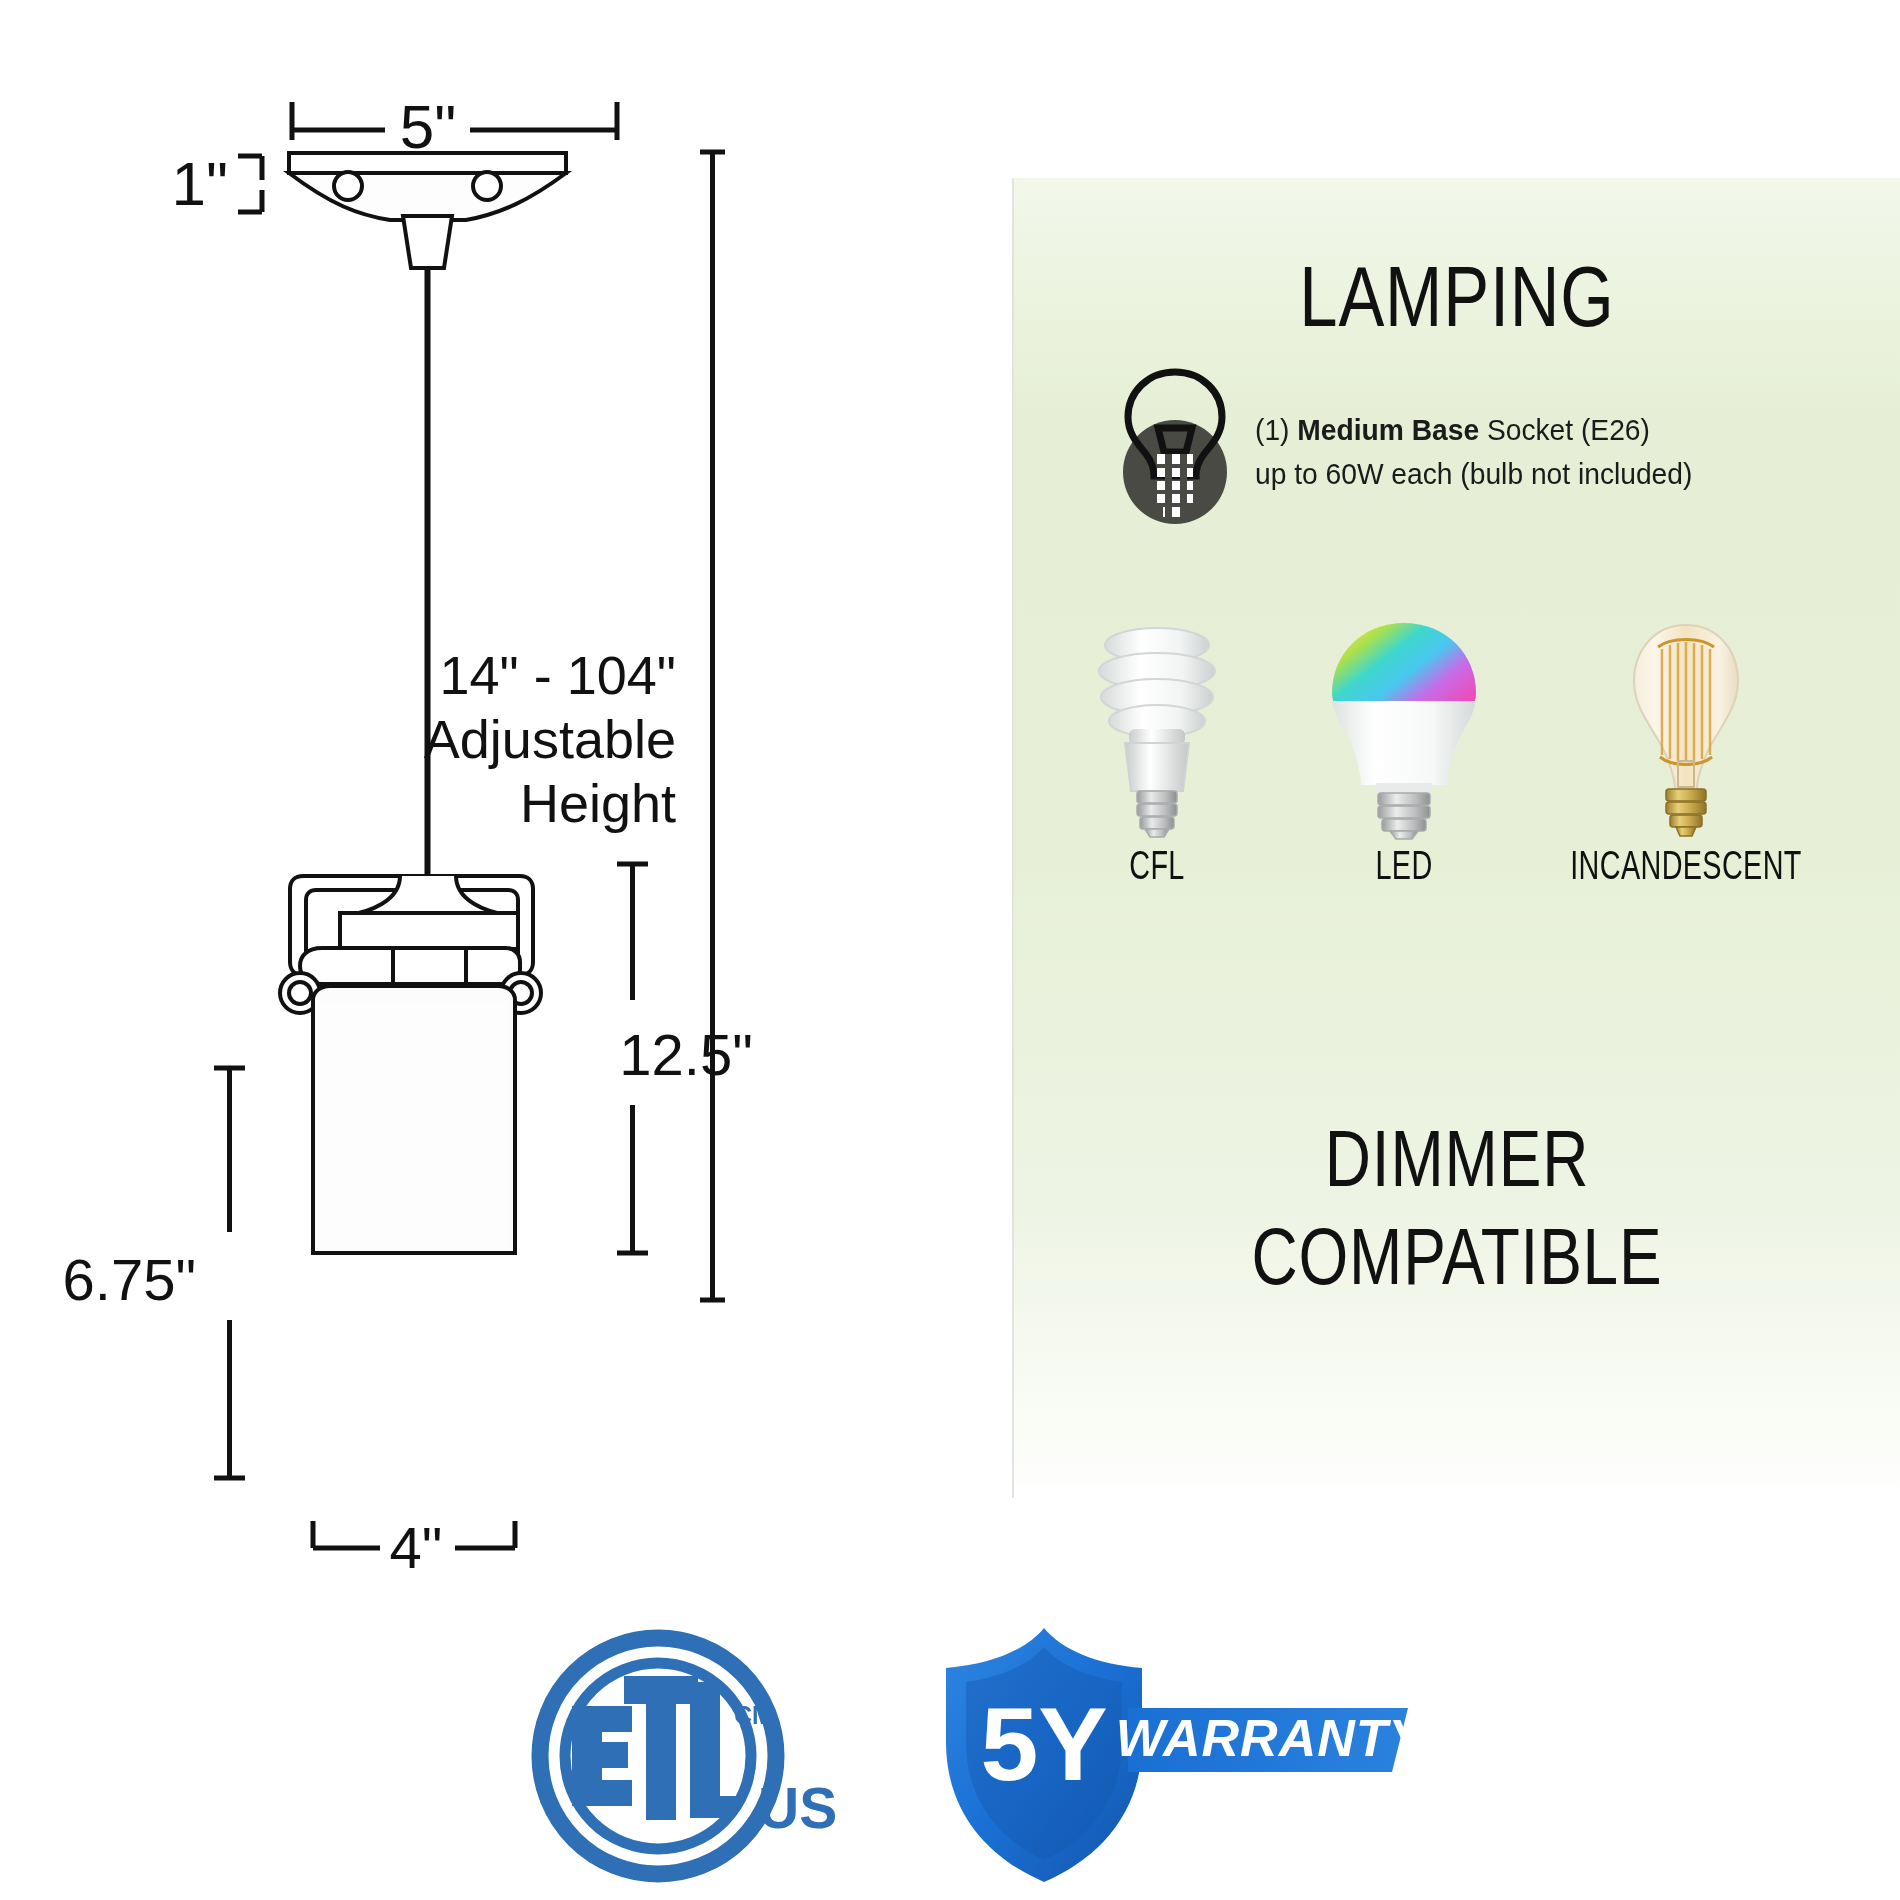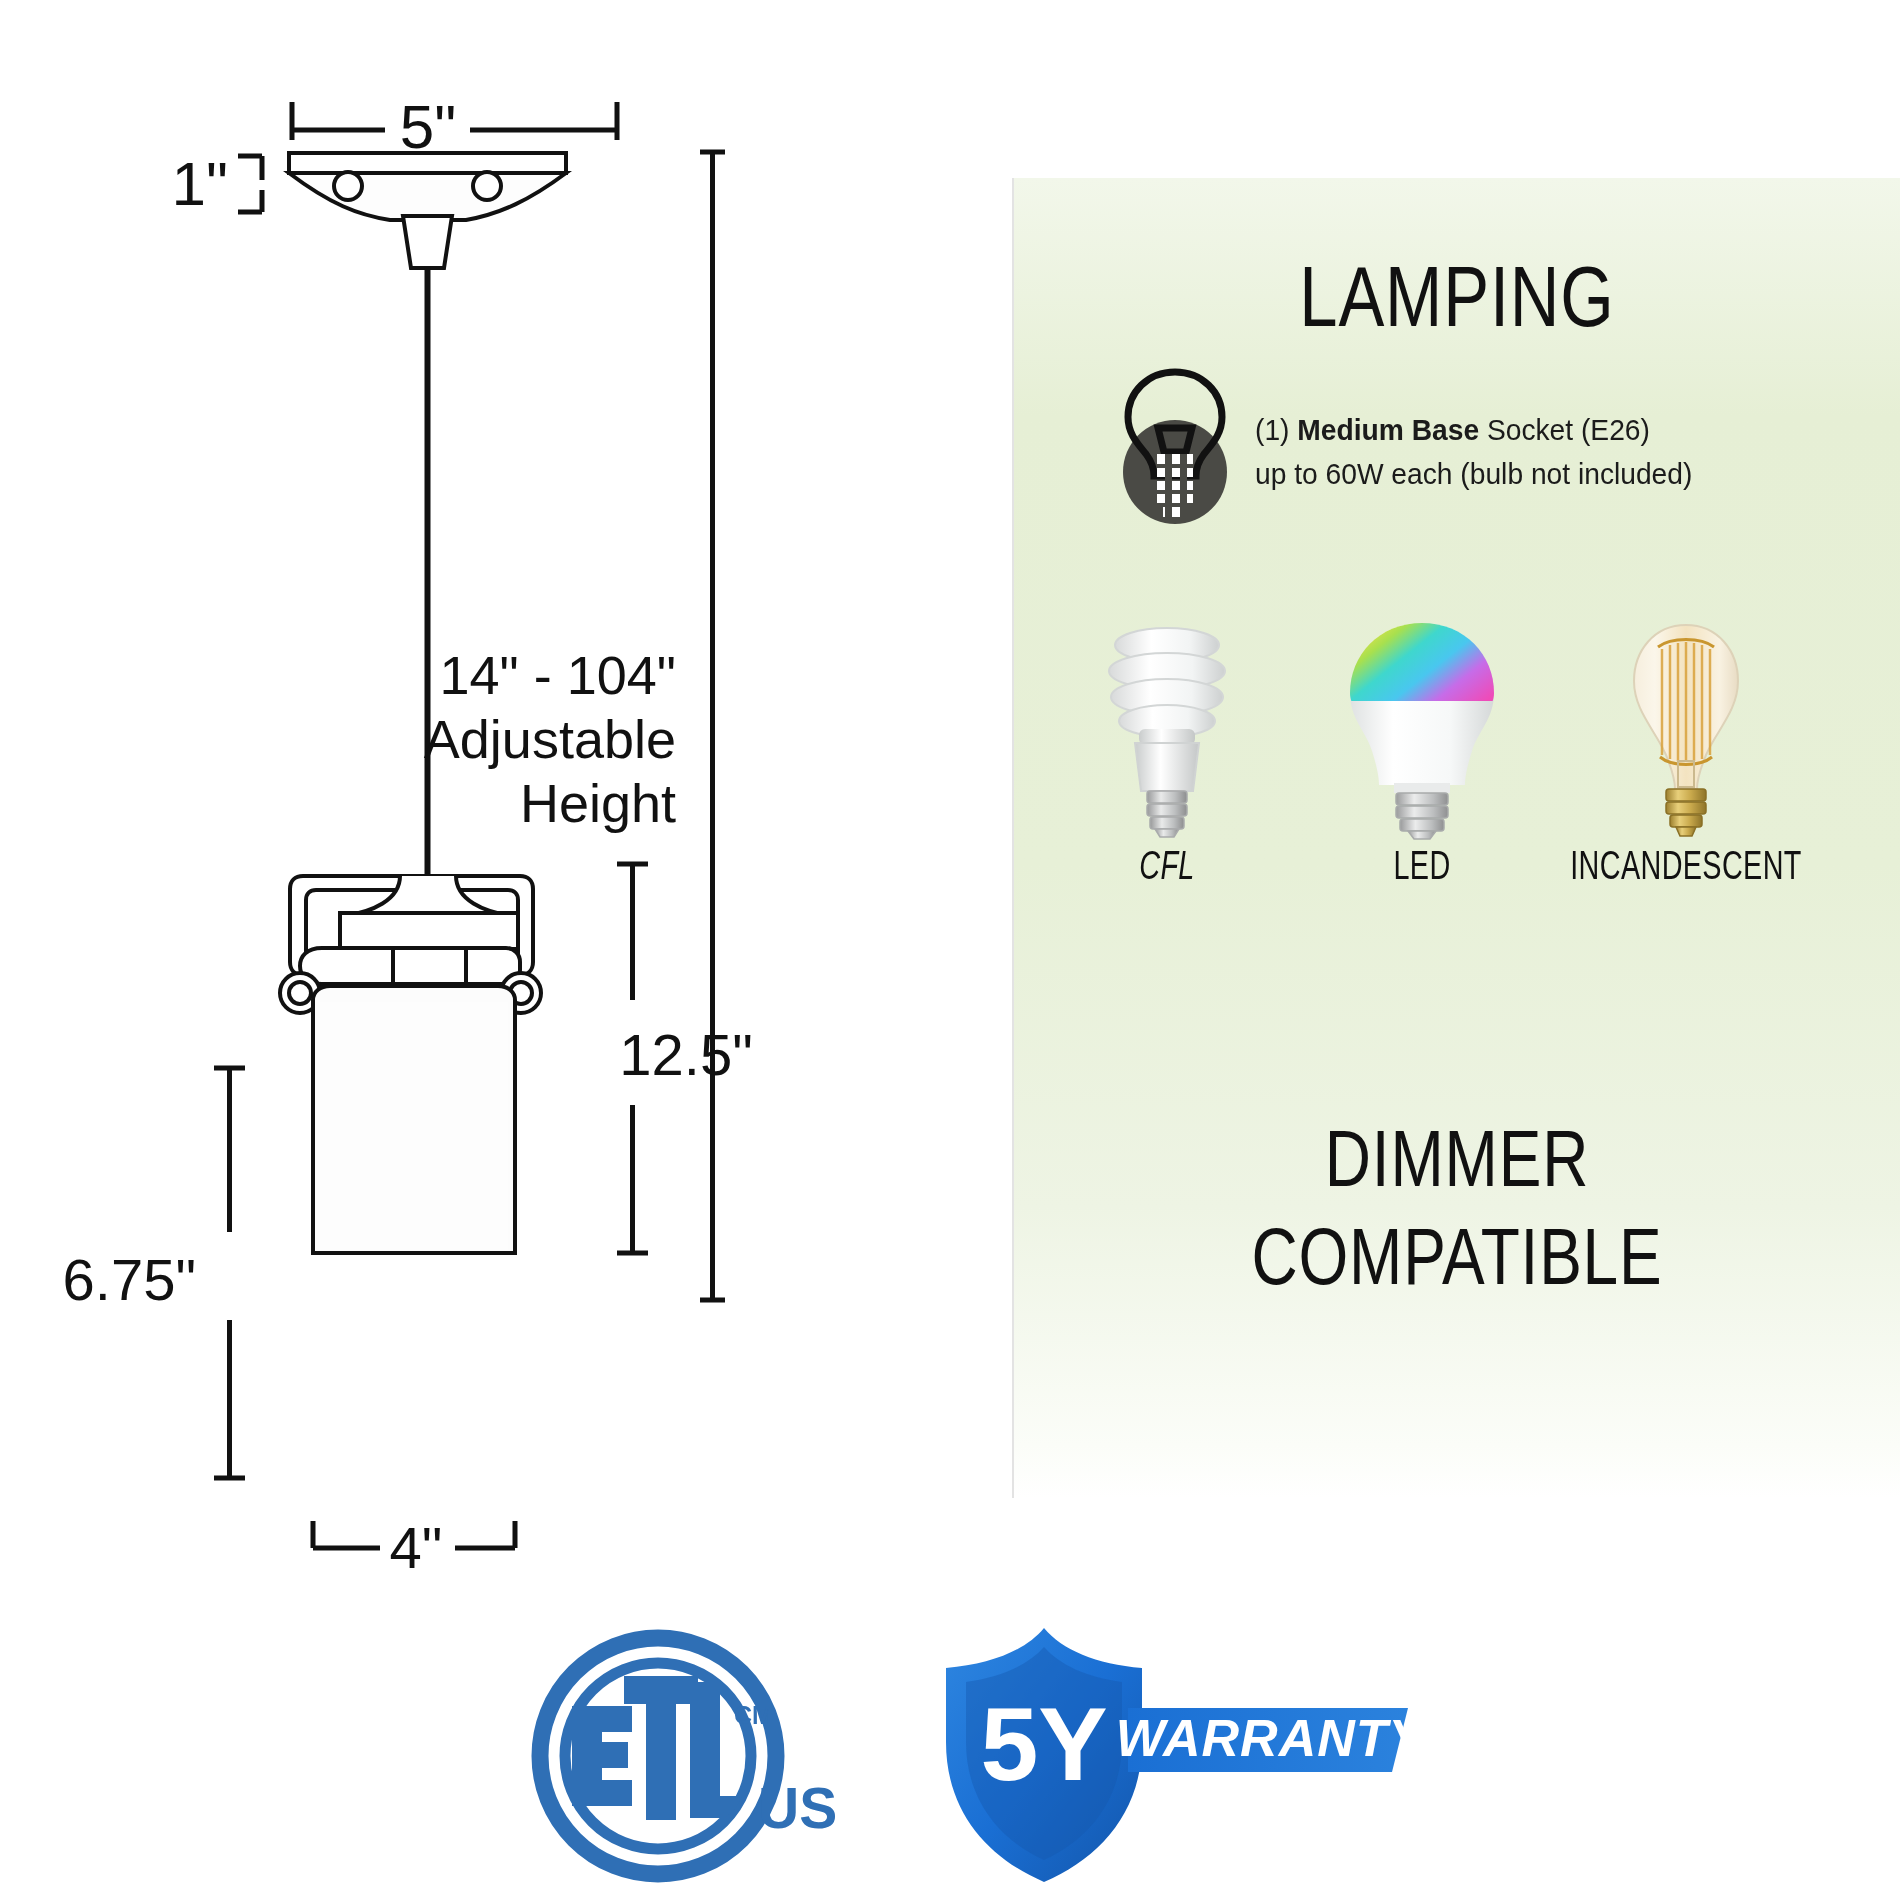--- a/index.html
+++ b/index.html
@@ -35,22 +35,22 @@
                transform:scaleX(.94);transform-origin:left top;}
   .socket-text b{font-weight:bold;}
 
   
   .bulbs{position:absolute;left:1014px;top:615px;width:886px;height:300px;}
   .bulb-cell{position:absolute;top:0;width:240px;height:300px;}
   .bulb-cell .art{position:absolute;left:0;right:0;top:0;height:225px;}
   .bulb-cell .lbl{position:absolute;left:-40px;width:320px;top:228px;
       text-align:center;font-size:40px;letter-spacing:.5px;
       transform:scaleX(.72);transform-origin:center top;white-space:nowrap;}
-  #cell-cfl{left:33px;font-style:italic;}
-  #cell-led{left:288px;}
+  #cell-cfl{left:23px;}
+  #cell-led{left:270px;}
   #cell-inc{left:520px;margin-left:32px;}
   #cell-inc .lbl{left:-150px;width:540px;}
 
   
   .badges{position:absolute;left:0;top:1610px;width:1580px;height:290px;}
   .etl{position:absolute;left:528px;top:18px;width:300px;height:262px;}
   .warranty{position:absolute;left:940px;top:10px;width:480px;height:270px;}
 
   svg{display:block;overflow:visible;}
   .dim-txt{font-family:"Liberation Sans",sans-serif;fill:#111;}

